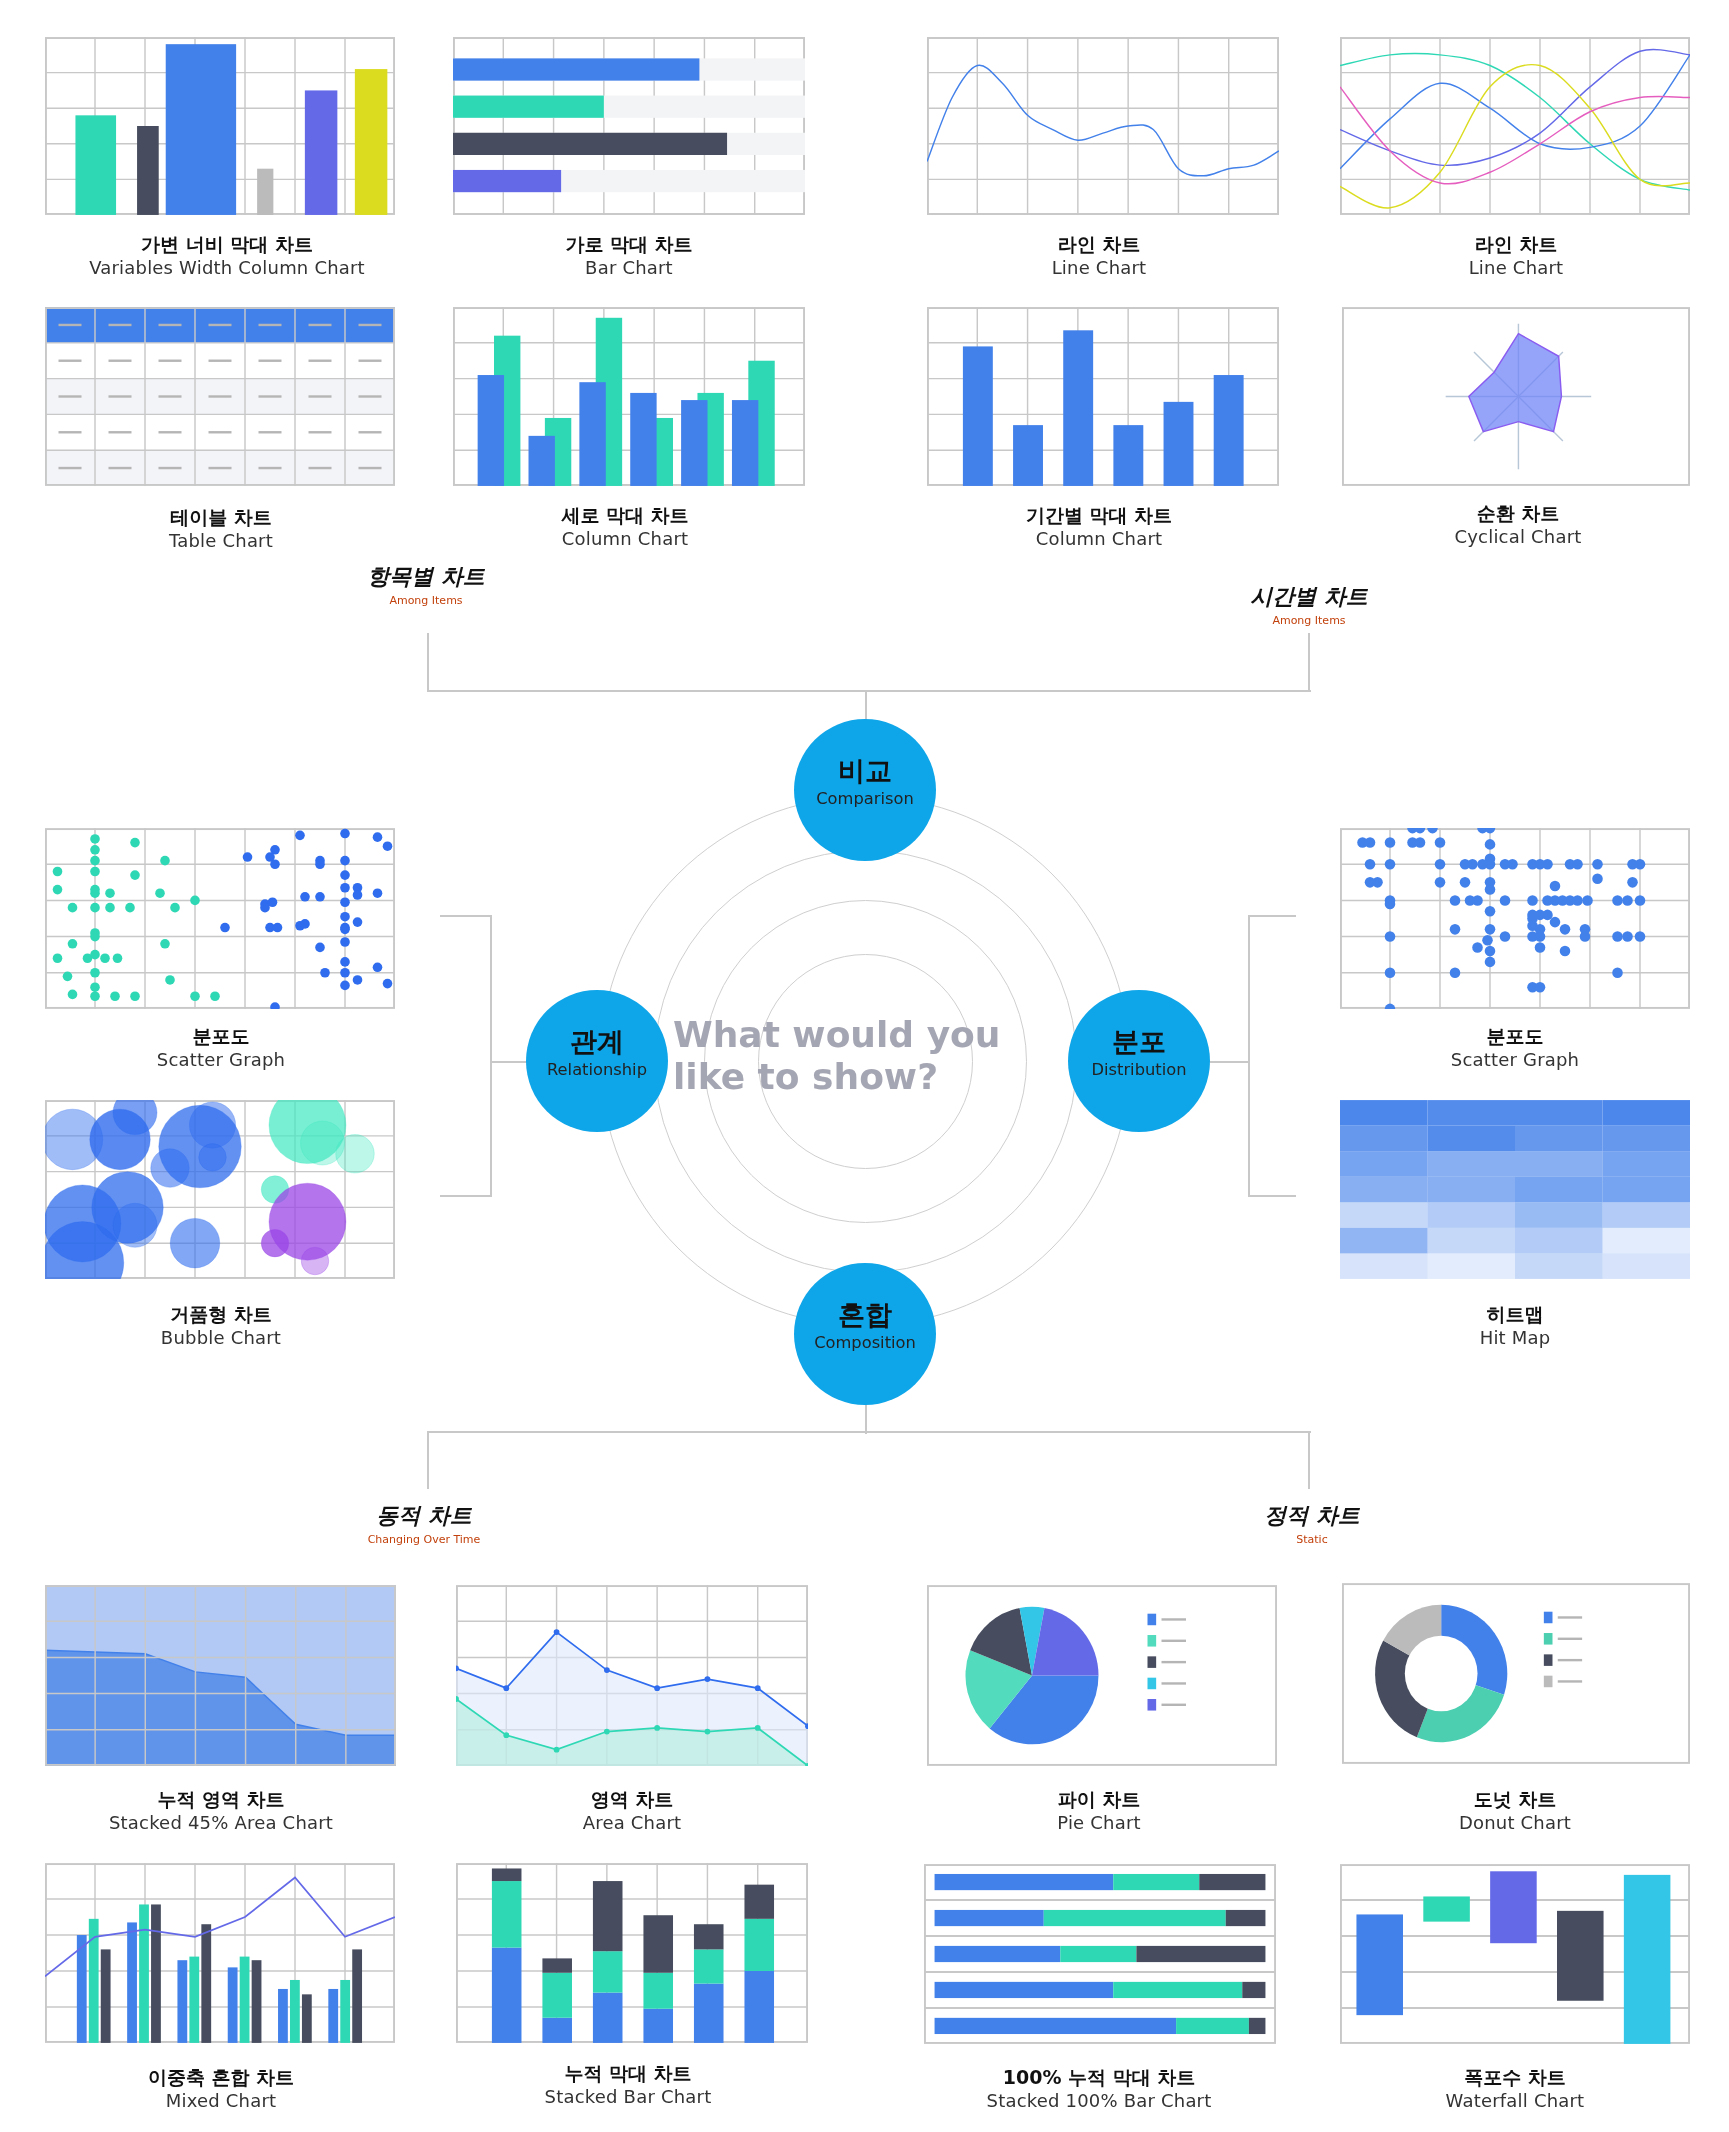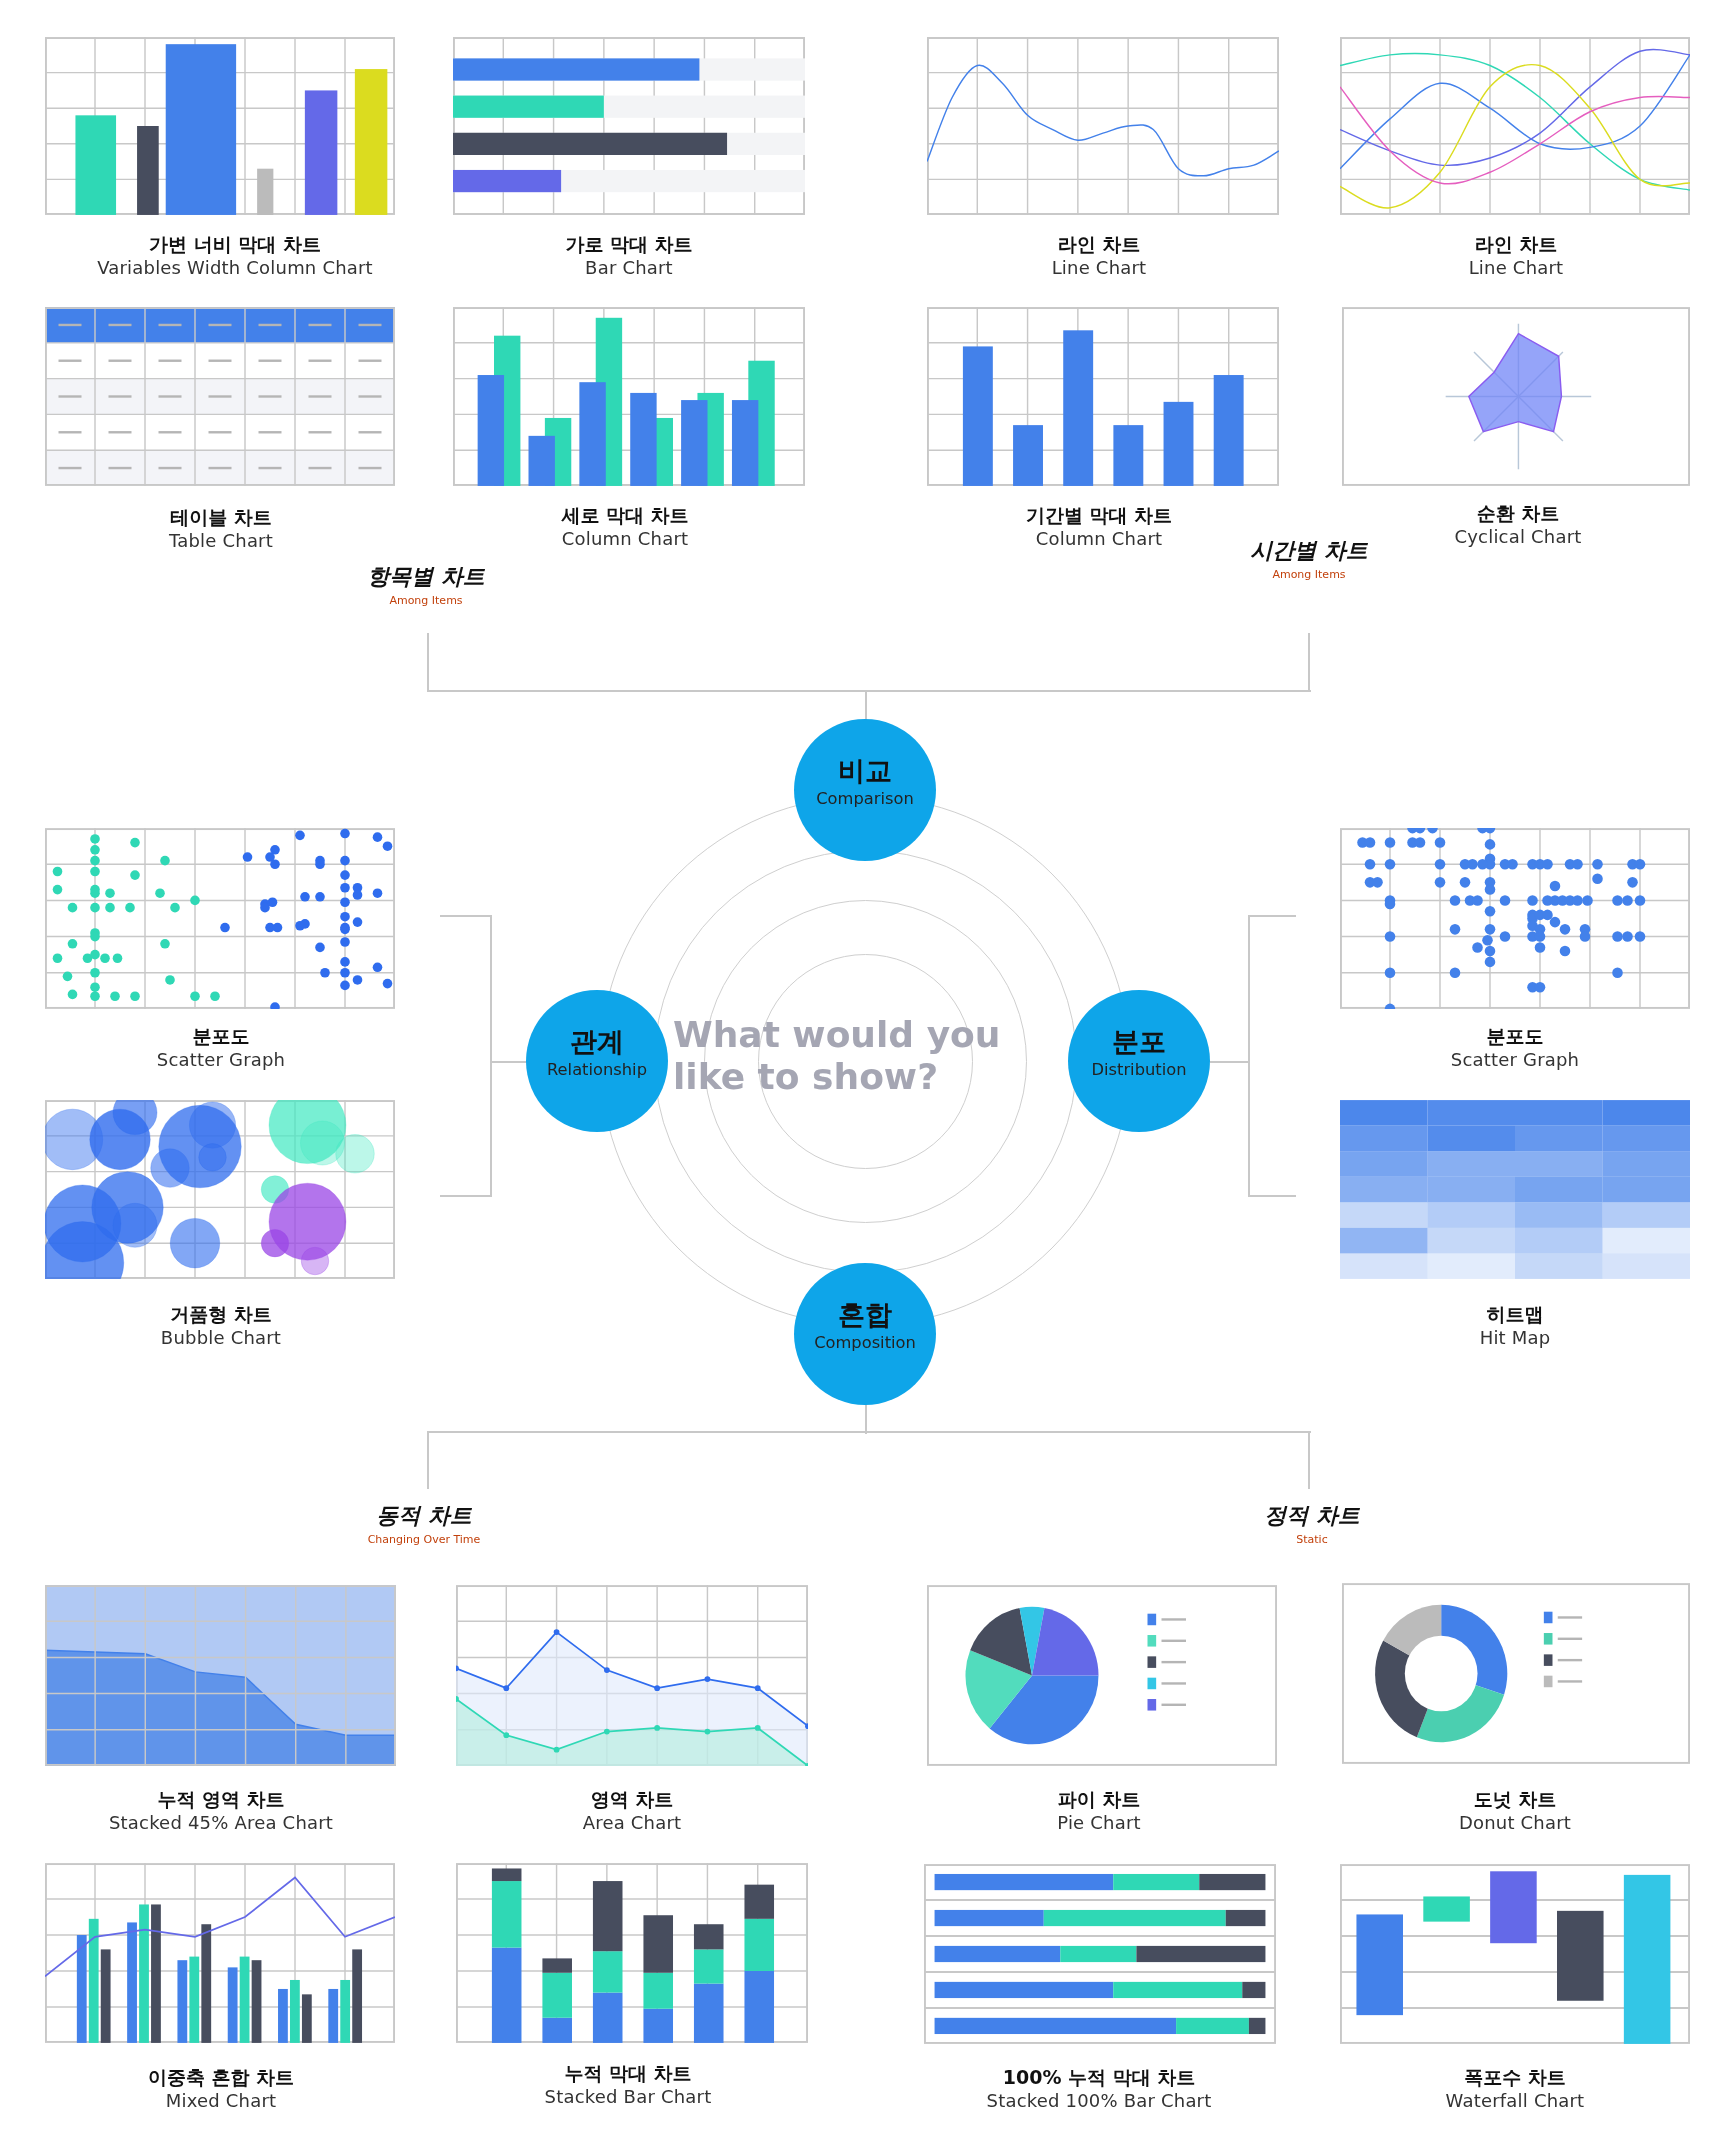--- a/index.html
+++ b/index.html
@@ -63,21 +63,21 @@
 </div>
 <div class="node" style="left:794px;top:1263px;">
   <span class="kr">혼합</span>
   <span class="en">Composition</span>
 </div>
 
 <div class="sec" style="left:282px;top:564px;">
   <span class="kr">항목별 차트</span>
   <span class="en">Among Items</span>
 </div>
-<div class="sec" style="left:1165px;top:538px;">
+<div class="sec" style="left:1165px;top:584px;">
   <span class="kr">시간별 차트</span>
   <span class="en">Among Items</span>
 </div>
 <div class="sec" style="left:280px;top:1503px;">
   <span class="kr">동적 차트</span>
   <span class="en">Changing Over Time</span>
 </div>
 <div class="sec" style="left:1168px;top:1503px;">
   <span class="kr">정적 차트</span>
   <span class="en">Static</span>
@@ -732,21 +732,21 @@
       <line x1="0" y1="112.2" x2="364" y2="112.2" stroke="#c8c8c8" stroke-width="2"></line>
       <line x1="0" y1="149.6" x2="364" y2="149.6" stroke="#c8c8c8" stroke-width="2"></line>
       <rect x="17.108" y="52.360000000000014" width="48.412000000000006" height="104.71999999999998" fill="#4381ea"></rect>
       <rect x="86.632" y="33.66" width="48.412000000000006" height="26.179999999999993" fill="#2fd8b5"></rect>
       <rect x="156.156" y="7.480000000000018" width="48.412000000000006" height="74.8" fill="#6469e8"></rect>
       <rect x="225.68" y="48.620000000000005" width="48.412000000000006" height="93.5" fill="#474d5e"></rect>
       <rect x="295.204" y="11.219999999999999" width="48.412000000000006" height="175.78" fill="#33c6e6"></rect>
     </svg>
   </div>
 
-<div class="cap" style="left:14px;top:232px;">
+<div class="cap" style="left:6px;top:232px;">
     <span class="kr">가변 너비 막대 차트</span>
     <span class="en">Variables Width Column Chart</span>
   </div>
 <div class="cap" style="left:408px;top:232px;">
     <span class="kr">가로 막대 차트</span>
     <span class="en">Bar Chart</span>
   </div>
 <div class="cap" style="left:878px;top:232px;">
     <span class="kr">라인 차트</span>
     <span class="en">Line Chart</span>

